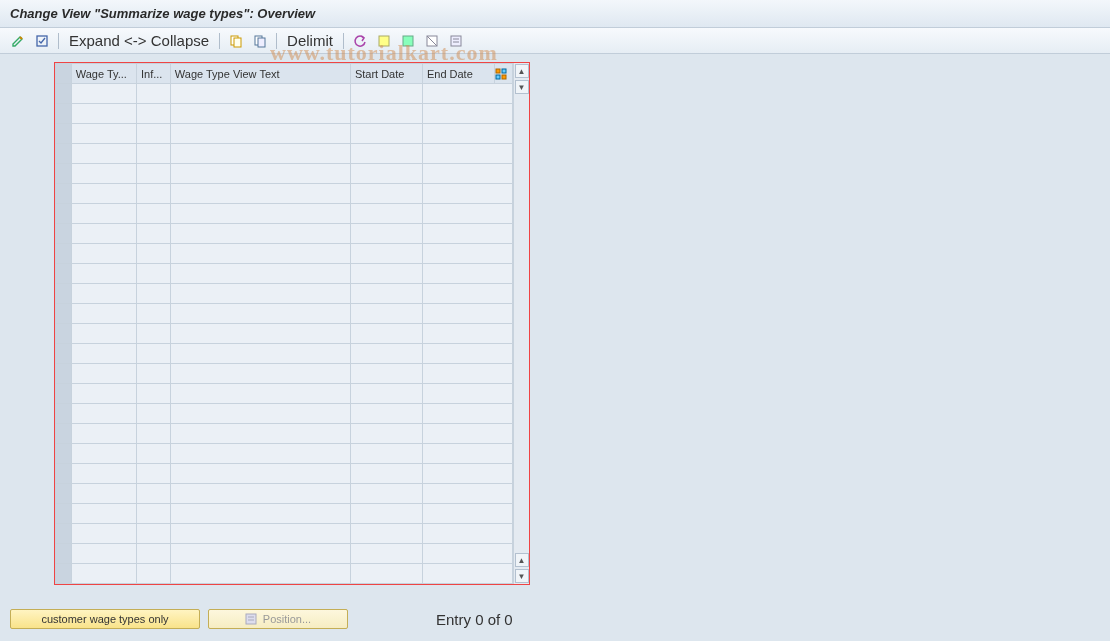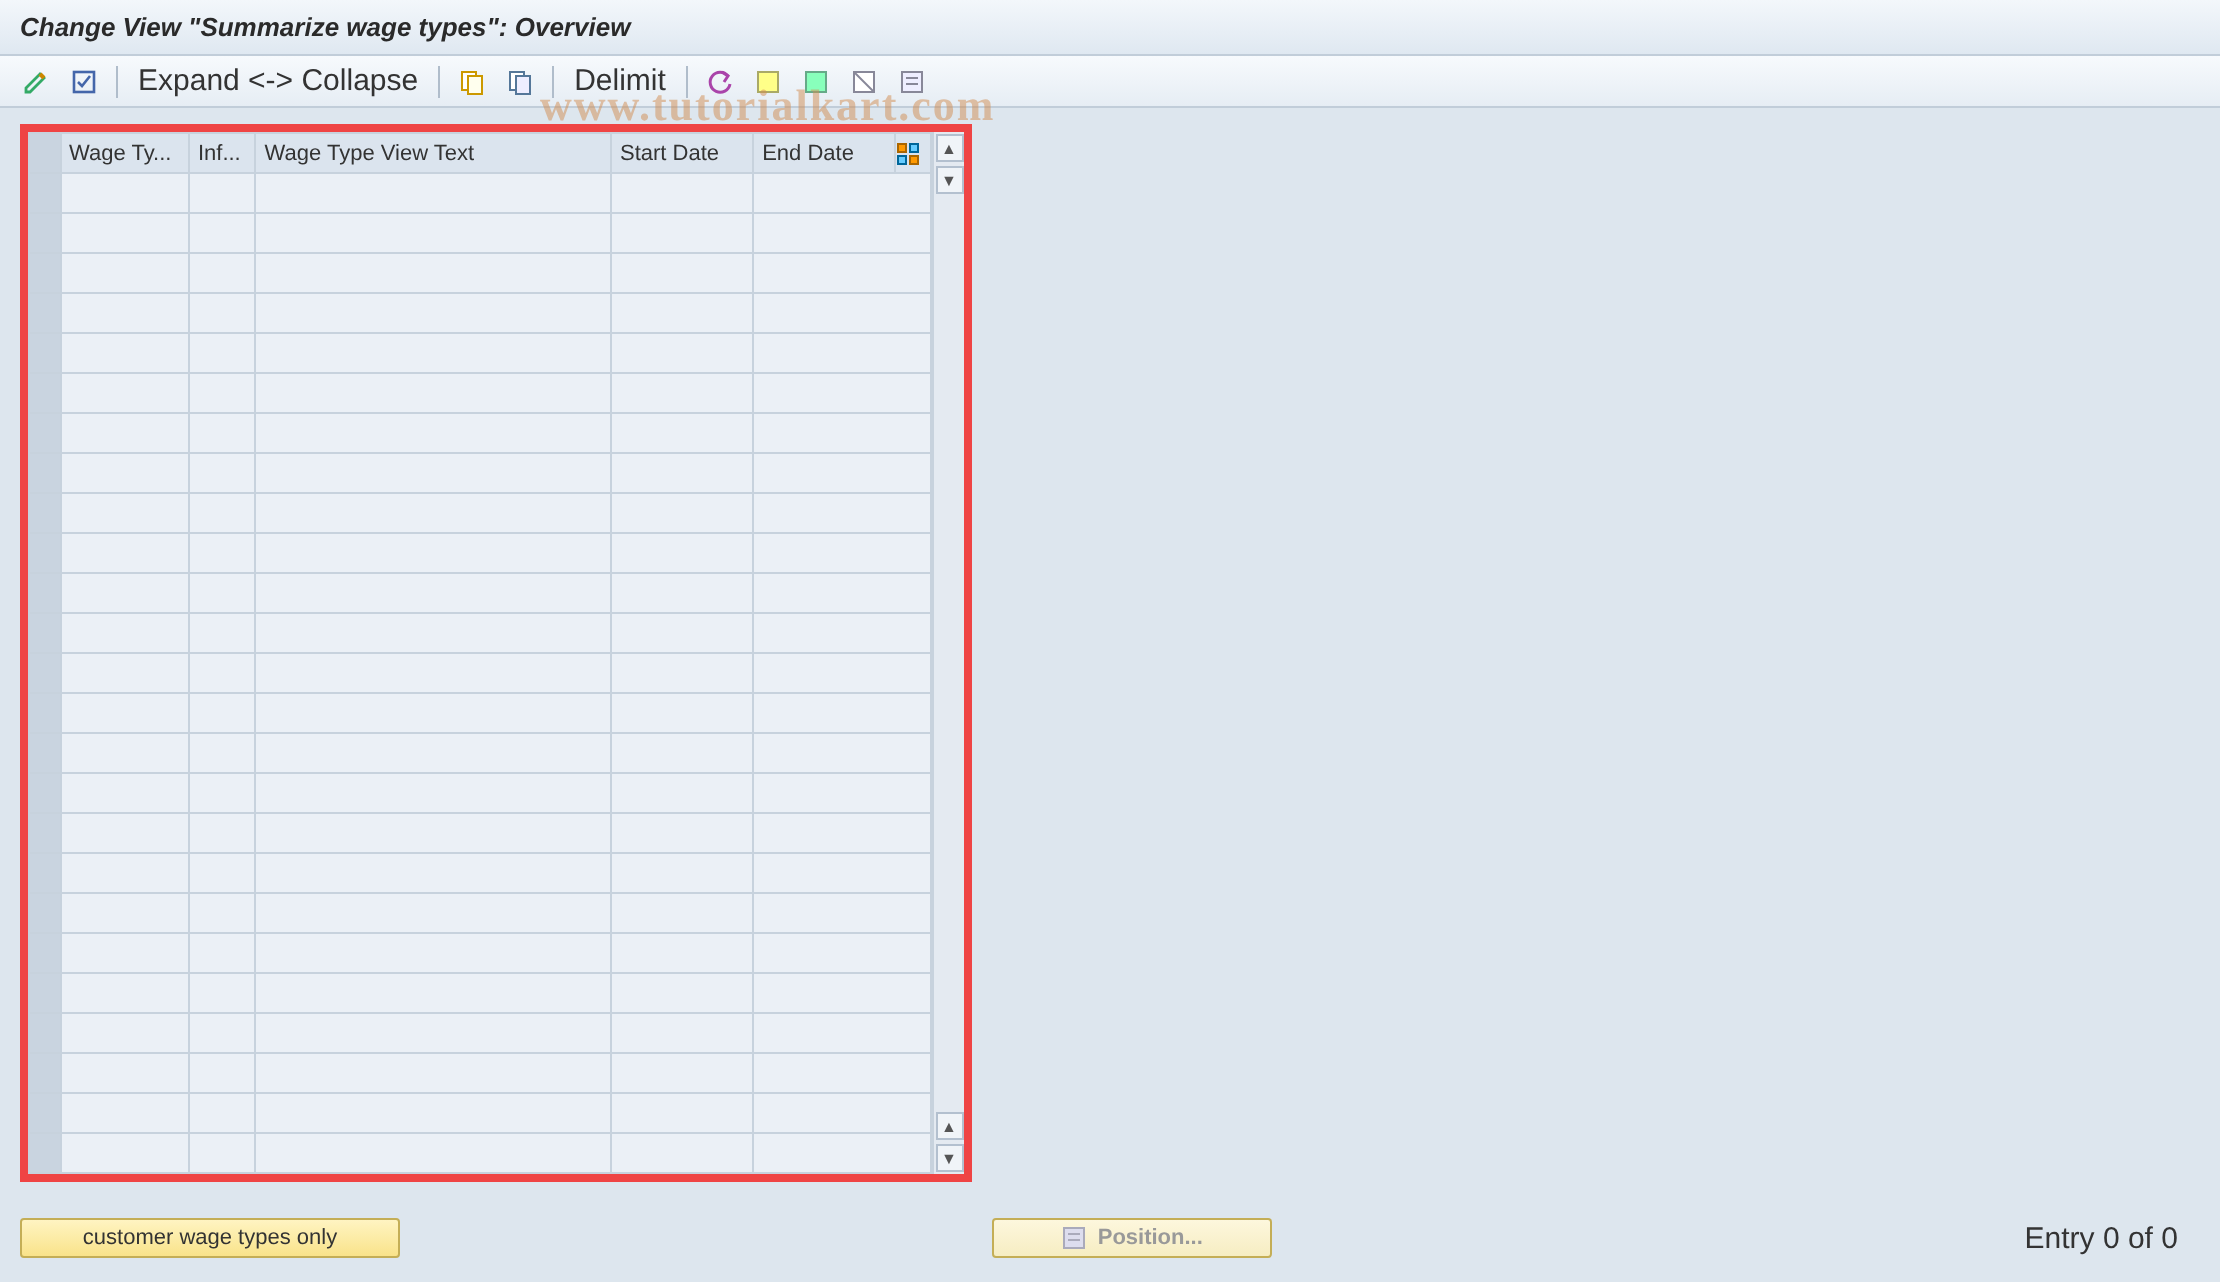--- a/index.html
+++ b/index.html
@@ -52,23 +52,24 @@
     background: #b0bdcb;
     margin: 0 2px;
   }
   .content {
     padding: 8px 10px;
     display:flex;
     align-items:flex-start;
   }
   .table-wrap {
     background: #fff;
-    border: 4px solid #ef4444;
+    border: 1px solid #ef4444;
     width: 476px;
     display: flex;
+    margin-left: 44px;
   }
   .table-main { flex: 1; }
   table {
     border-collapse: collapse;
     width: 100%;
     table-layout: fixed;
   }
   th, td {
     border: 1px solid #c7d2dd;
     height: 20px;
@@ -116,42 +117,40 @@
   }
   .vscroll .track { flex:1; }
   .footer {
     position: absolute;
     bottom: 12px;
     left: 10px;
     right: 21px;
     display: flex;
     align-items: center;
     gap: 8px;
-    justify-content: space-between;
   }
   .footer-btn {
     background: linear-gradient(#fff4c2, #f9e38a);
     border: 1px solid #c4ae56;
     border-radius: 2px;
     padding: 3px 14px;
     font-size: 11px;
     color: #333;
     cursor: pointer;
     min-width: 190px;
     text-align: center;
   }
   .footer-btn.disabled{
     background: linear-gradient(#fdf7dd,#f6edc2);
     color:#999;
     min-width:140px;
     display:flex;
     align-items:center;
     gap:6px;
     justify-content:center;
-    font-weight:bold;
   }
   .entry-text { margin-left: 80px; font-size:15px; color:#333;}
   .watermark {
     position: absolute;
     top: 40px;
     left: 250px;
     font-size: 22px;
     font-weight: bold;
     color: rgba(210,140,80,0.5);
     letter-spacing: 1px;

